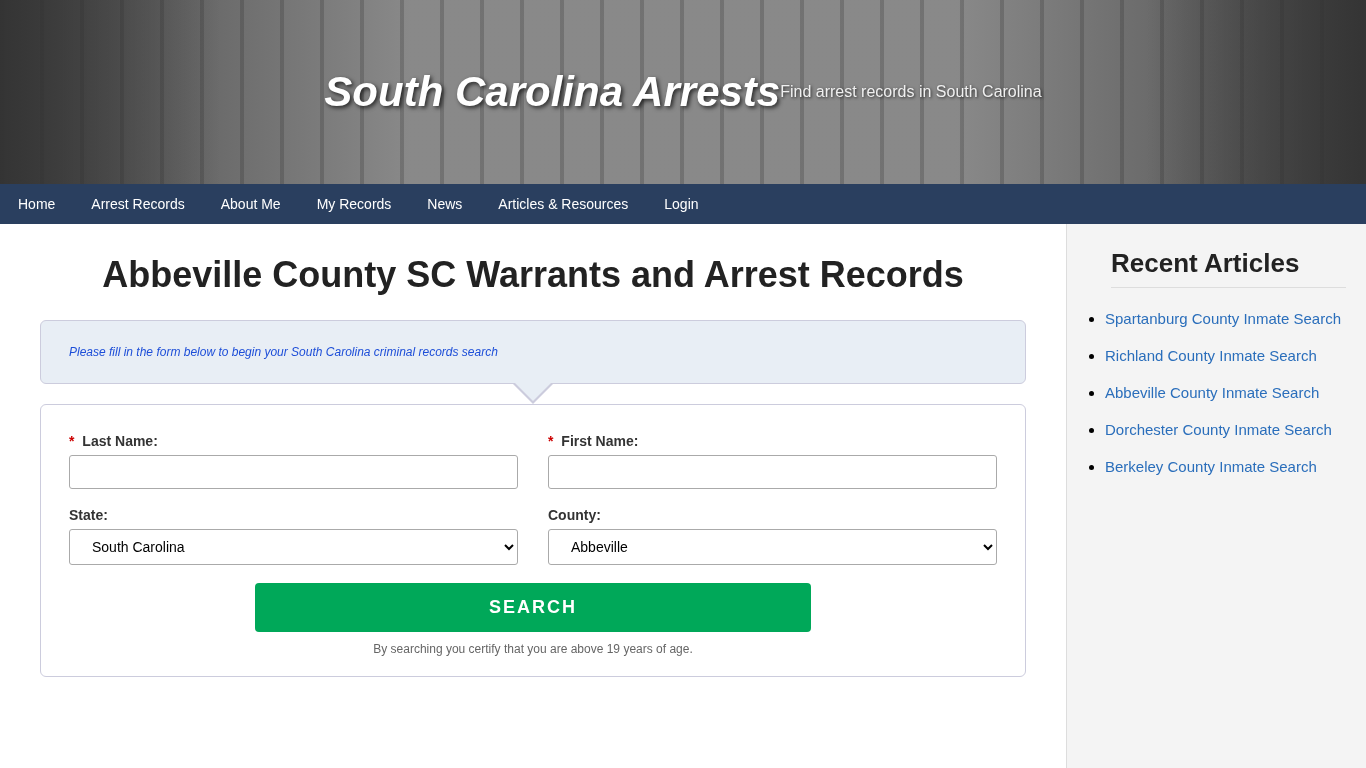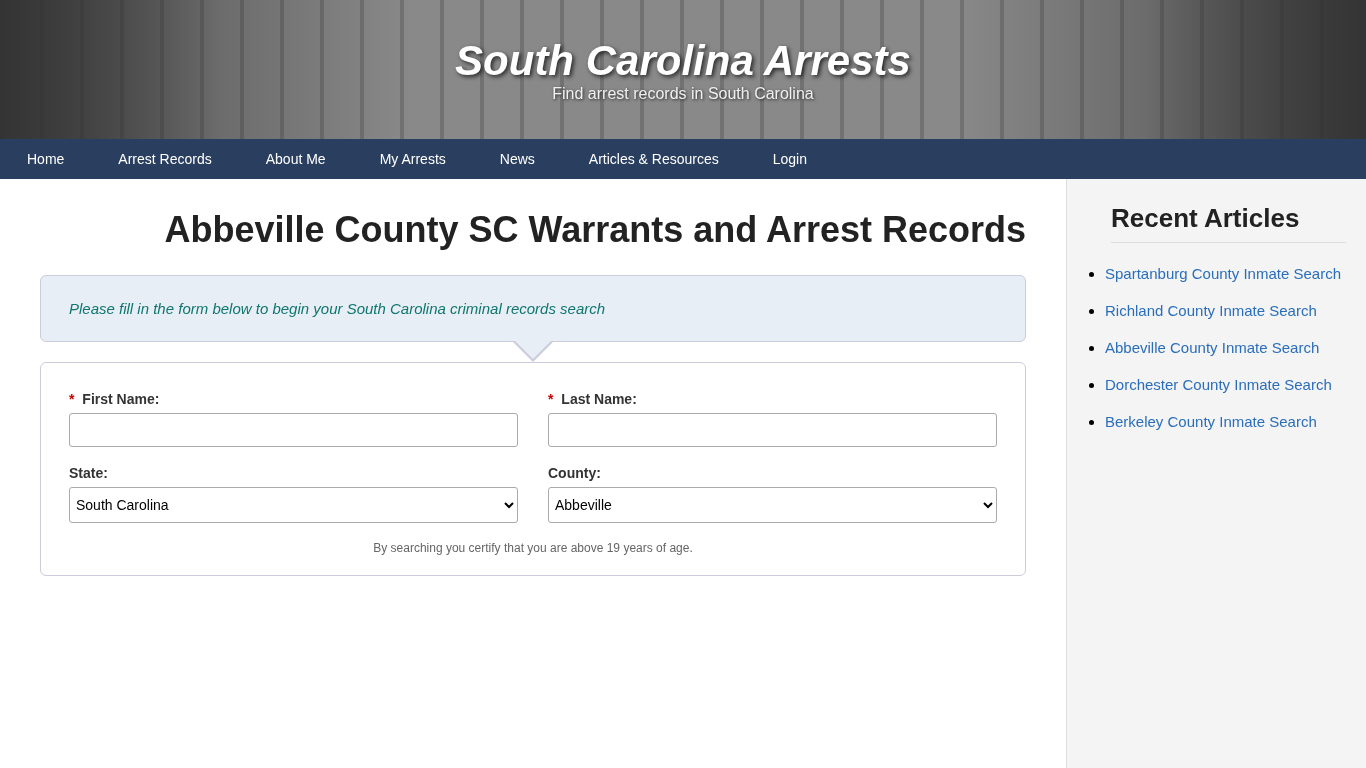--- a/index.html
+++ b/index.html
@@ -1,24 +1,24 @@
 <!DOCTYPE html>
 <html><head>
   <meta charset="utf-8">
   <style>
     * { margin: 0; padding: 0; box-sizing: border-box; }
     body { font-family: Arial, sans-serif; background: #f0f0f0; }
 
     
     .hero {
       position: relative;
-      height: 139px;
+      height: 184px;
       background: #7f1d1d;
       display: flex;
-      flex-direction: column;
+      flex-direction: row;
       align-items: center;
       justify-content: center;
       overflow: hidden;
     }
     .hero-bg {
       position: absolute;
       inset: 0;
       background: linear-gradient(to right,
         rgba(60,60,60,0.85) 0%,
         rgba(120,120,120,0.5) 30%,
@@ -66,21 +66,21 @@
 
     
     nav {
       background: #2a3f5f;
       display: flex;
       align-items: stretch;
     }
     nav a {
       color: #fff;
       text-decoration: none;
-      padding: 12px 27px;
+      padding: 12px 18px;
       font-size: 14px;
       display: block;
       cursor: pointer;
     }
 
     
     .page-wrap {
       display: flex;
       max-width: 1366px;
       margin: 0 auto;
@@ -98,41 +98,41 @@
       background: #f4f4f4;
       border-left: 1px solid #ddd;
     }
 
     
     .page-title {
       font-size: 36px;
       font-weight: bold;
       color: #222;
       margin-bottom: 24px;
-      text-align: right;
+      text-align: center;
     }
 
     
     .search-box {
       background: #e8eef5;
       border: 1px solid #ccd;
       border-radius: 6px;
       padding: 24px 28px;
       margin-bottom: 0;
     }
     .search-box-title {
       font-size: 20px;
       font-weight: bold;
       color: #222;
       margin-bottom: 8px;
     }
     .search-box-subtitle {
-      font-size: 15px;
+      font-size: 12px;
       font-style: italic;
-      color: #0f766e;
+      color: #1d4ed8;
       margin-bottom: 0;
     }
 
     
     .pointer-down {
       width: 0;
       height: 0;
       border-left: 20px solid transparent;
       border-right: 20px solid transparent;
       border-top: 20px solid #ccd;
@@ -183,21 +183,21 @@
       border: 1px solid #aaa;
       border-radius: 3px;
       padding: 8px 10px;
       font-size: 14px;
       width: 100%;
       background: #fff;
     }
     .form-select {
       border: 1px solid #aaa;
       border-radius: 3px;
-      padding: 8px 2px;
+      padding: 8px 18px;
       font-size: 14px;
       width: 100%;
       background: #fff;
       cursor: pointer;
     }
 
     .search-btn-wrap {
       text-align: center;
       margin-top: 10px;
     }
@@ -253,21 +253,21 @@
   <div class="hero-hands-left"></div>
   <div class="hero-hands-right"></div>
   <h1 class="hero-title">South Carolina Arrests</h1>
   <p class="hero-subtitle">Find arrest records in South Carolina</p>
 </div>
 
 <nav>
   <a>Home</a>
   <a>Arrest Records</a>
   <a>About Me</a>
-  <a>My Arrests</a>
+  <a>My Records</a>
   <a>News</a>
   <a>Articles &amp; Resources</a>
   <a>Login</a>
 </nav>
 
 <div class="page-wrap">
 
   <div class="main-content">
     <h1 class="page-title">Abbeville County SC Warrants and Arrest Records</h1>
 
@@ -275,28 +275,28 @@
       <div class="search-box-subtitle">Please fill in the form below to begin your South Carolina criminal records search</div>
     </div>
 
     <div class="pointer-down"></div>
 
     <div class="form-section">
       <div class="form-row">
         <div class="form-group">
           <label class="form-label">
             <span class="required-star">*</span>
-            <span>First Name:</span>
+            <span>Last Name:</span>
           </label>
           <input class="form-input" type="text" style="">
         </div>
         <div class="form-group">
           <label class="form-label">
             <span class="required-star">*</span>
-            <span>Last Name:</span>
+            <span>First Name:</span>
           </label>
           <input class="form-input" type="text" style="">
         </div>
       </div>
 
       <div class="form-row">
         <div class="form-group">
           <label class="form-label">State:</label>
           <select class="form-select">
             <option>South Carolina</option>
@@ -310,20 +310,23 @@
           <select class="form-select">
             <option>Abbeville</option>
             <option>Aiken</option>
             <option>Allendale</option>
             <option>Anderson</option>
             <option>Berkeley</option>
           </select>
         </div>
       </div>
 
+      <div class="search-btn-wrap">
+        <button class="search-btn">SEARCH</button>
+      </div>
       <div class="form-disclaimer">By searching you certify that you are above 19 years of age.</div>
     </div>
   </div>
 
   <div class="sidebar">
     <h2 class="sidebar-title">Recent Articles</h2>
     <ul class="sidebar-list">
       <li>
         <a>Spartanburg County Inmate Search</a>
       </li>

